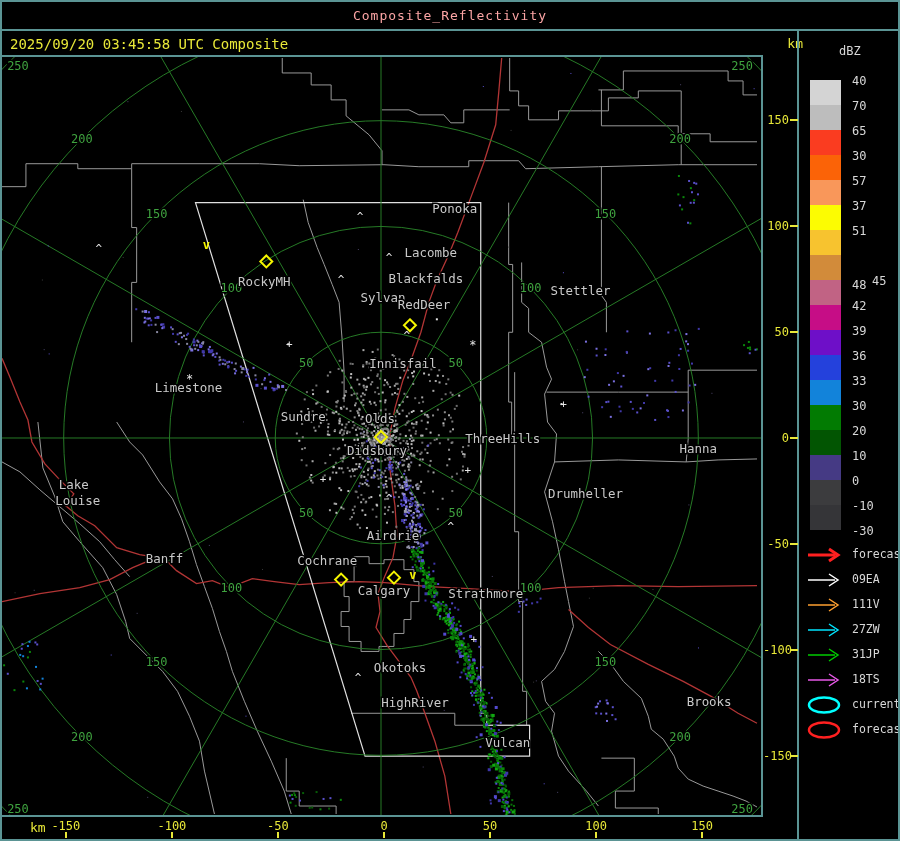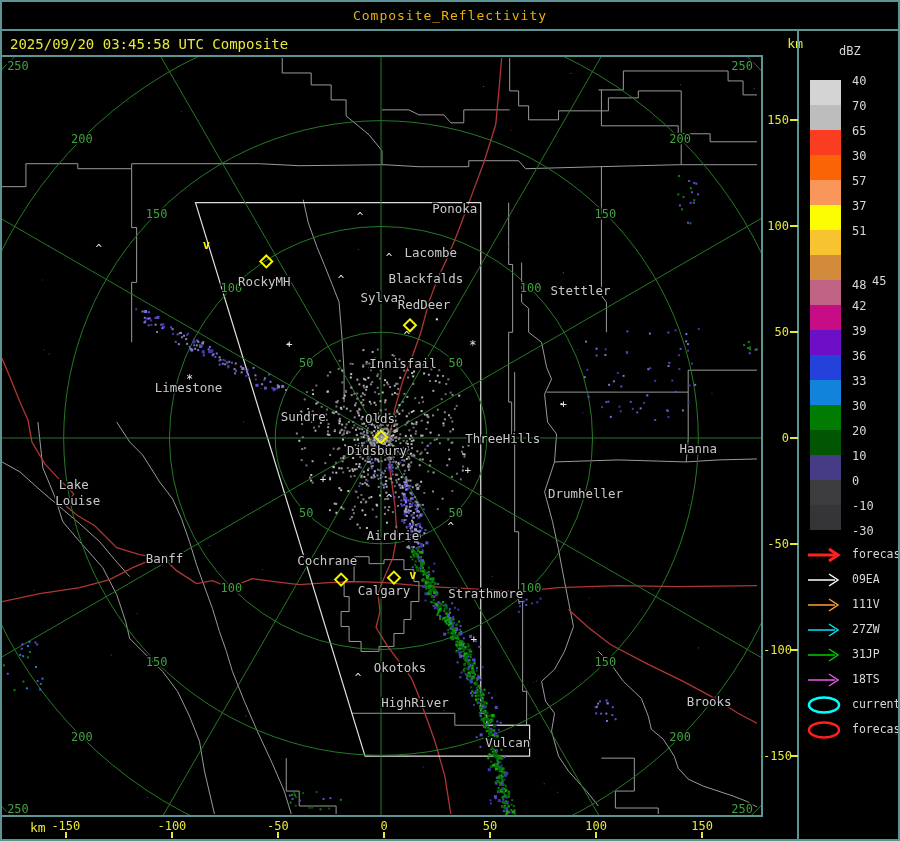--- a/index.html
+++ b/index.html
@@ -1,21 +1,21 @@
 <!DOCTYPE html>
 <html><head>
 <meta charset="utf-8">
 <style>
   html,body{margin:0;padding:0;background:#222;}
   .frame{position:relative;width:900px;height:841px;background:#000;
          font-family:"DejaVu Sans Mono","Liberation Mono",monospace;overflow:hidden;
          border:2px solid #5b9494;box-sizing:border-box;}
   .titlebar{position:absolute;left:0;top:0;width:896px;height:27px;
             border-bottom:2px solid #5b9494;display:flex;align-items:center;justify-content:center;}
-  .titlebar span{color:#eab308;font-size:13px;letter-spacing:1px;}
+  .titlebar span{color:#fca5a5;font-size:13px;letter-spacing:1px;}
   .header{position:absolute;left:0;top:29px;width:795px;height:24px;padding-left:32px;}
   .timestamp{position:absolute;left:8px;top:5px;color:#e8e838;font-size:14px;}
   .km-top{position:absolute;right:26px;top:5px;color:#e8e838;font-size:13px;}
   .vdivider{position:absolute;left:795px;top:29px;width:2px;height:808px;background:#5b9494;}
   .plot{position:absolute;left:0px;top:53px;width:759px;height:758px;background:#000;
         border-top:2px solid #5b9494;border-right:2px solid #5b9494;border-bottom:2px solid #5b9494;}
   .raxis{position:absolute;left:761px;top:55px;width:34px;height:756px;}
   .raxis .lab{position:absolute;color:#e8e838;font-size:12px;width:26px;text-align:right;}
   .raxis .tick{position:absolute;width:8px;height:2px;background:#e8e838;left:27px;}
   .baxis{position:absolute;left:0px;top:813px;width:761px;height:24px;}

